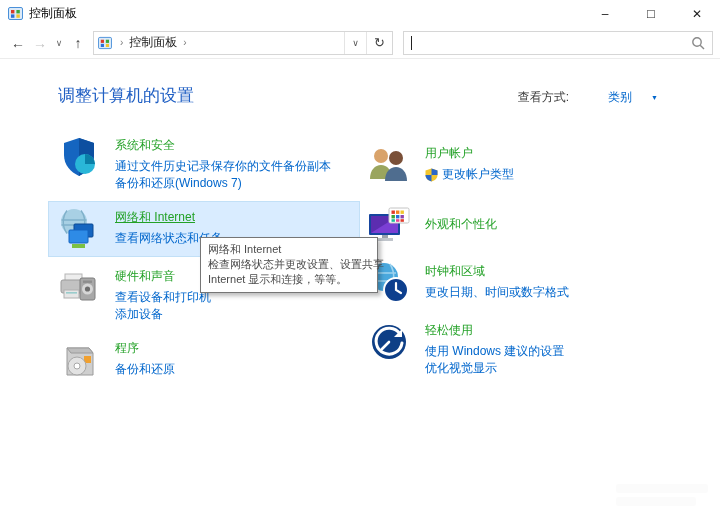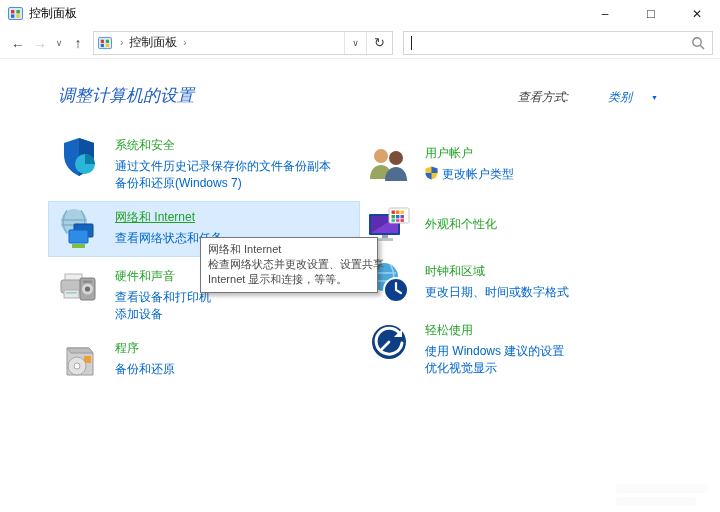--- a/index.html
+++ b/index.html
@@ -23,41 +23,41 @@
   .crumbs { display:flex; align-items:center; flex:1; padding:0 4px; font-size:12px; color:#1a1a1a; }
   .crumb-sep { color:#7c7c7c; font-size:10px; margin:0 6px; }
   .crumb-item { cursor:default; }
   .addr-seg { width:22px; display:flex; align-items:center; justify-content:center; border-left:1px solid #e4e4e4; color:#555; font-size:9px; }
   .addr-seg.refresh { width:26px; font-size:13px; color:#444; }
   .search-box { display:flex; align-items:center; height:24px; border:1px solid #d6d6d6; margin-left:10px; flex:1; padding:0 7px; background:#fff; }
   .caret { width:1px; height:14px; background:#222; }
   .search-input { border:none; outline:none; flex:1; height:100%; font-size:12px; font-family:inherit; background:transparent; }
   .search-glyph { flex:none; display:flex; }
   
-  .page-header { display:flex; align-items:baseline; padding:25px 62px 0 58px;font-style:italic; }
+  .page-header { display:flex; align-items:baseline; padding:25px 62px 0 58px; }
   .page-title { font-size:17px; color:#2160c4; font-weight:400; }
   .view-by { margin-left:auto; font-size:12px; color:#3c3c3c; display:flex; align-items:center; gap:19px; }
   .view-by a { color:#0066cc; text-decoration:none;margin-left:20px; }
   .view-by .arrow { color:#0066cc; font-size:7px; }
   
   .content { display:flex; padding:22px 0 0 48px; }
   .col { display:flex; flex-direction:column; }
   .col.left  { width:312px; }
   .col.right { width:330px; margin-left:-2px;margin-top:8px; }
   .cat { display:flex; padding:5px 8px; border:1px solid transparent; margin-bottom:3px; }
   .cat.hover { background:#d9ecff; border-color:#c2e0f7; }
   .cat-icon { width:48px; height:44px; flex:none; margin-right:10px; }
   .cat-icon svg { display:block; }
   .cat-body { min-width:0; }
   .cat.center .cat-body { display:flex; align-items:center; min-height:44px; }
   .cat-title { display:inline-block; font-size:12px; color:#23a127; text-decoration:none; margin:1px 0 4px; }
   .cat.center .cat-title { margin:0; }
   .cat.hover .cat-title { text-decoration:underline; }
   .cat-link { display:block; font-size:12px; color:#0066cc; text-decoration:none; line-height:17px; white-space:nowrap; }
-  .link-with-shield { display:flex; gap:4px; }
+  .link-with-shield { display:flex; align-items:center; gap:4px; }
   
   .tooltip {
     position:absolute; left:200px; top:237px; width:178px; z-index:50;
     background:#fff; border:1px solid #767676; box-shadow:3px 3px 4px rgba(0,0,0,.25);
     font-size:11px; color:#4b4b4b; padding:4px 7px 5px; line-height:15px;
   }
   .tooltip div { white-space:nowrap; }
   
   .watermark { position:absolute; right:12px; bottom:6px; opacity:.35; }
   .watermark i { display:block; height:9px; border-radius:2px; background:#f5f5f5; margin-top:4px; }

